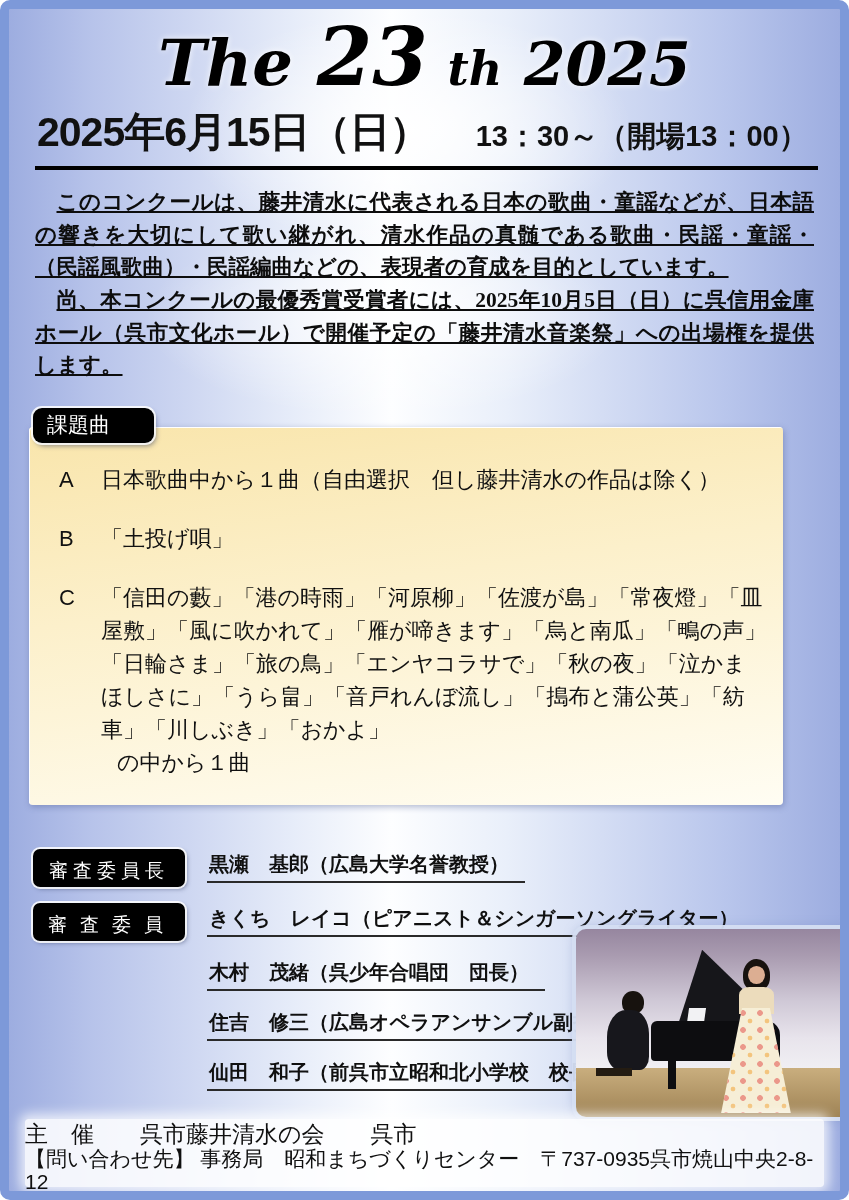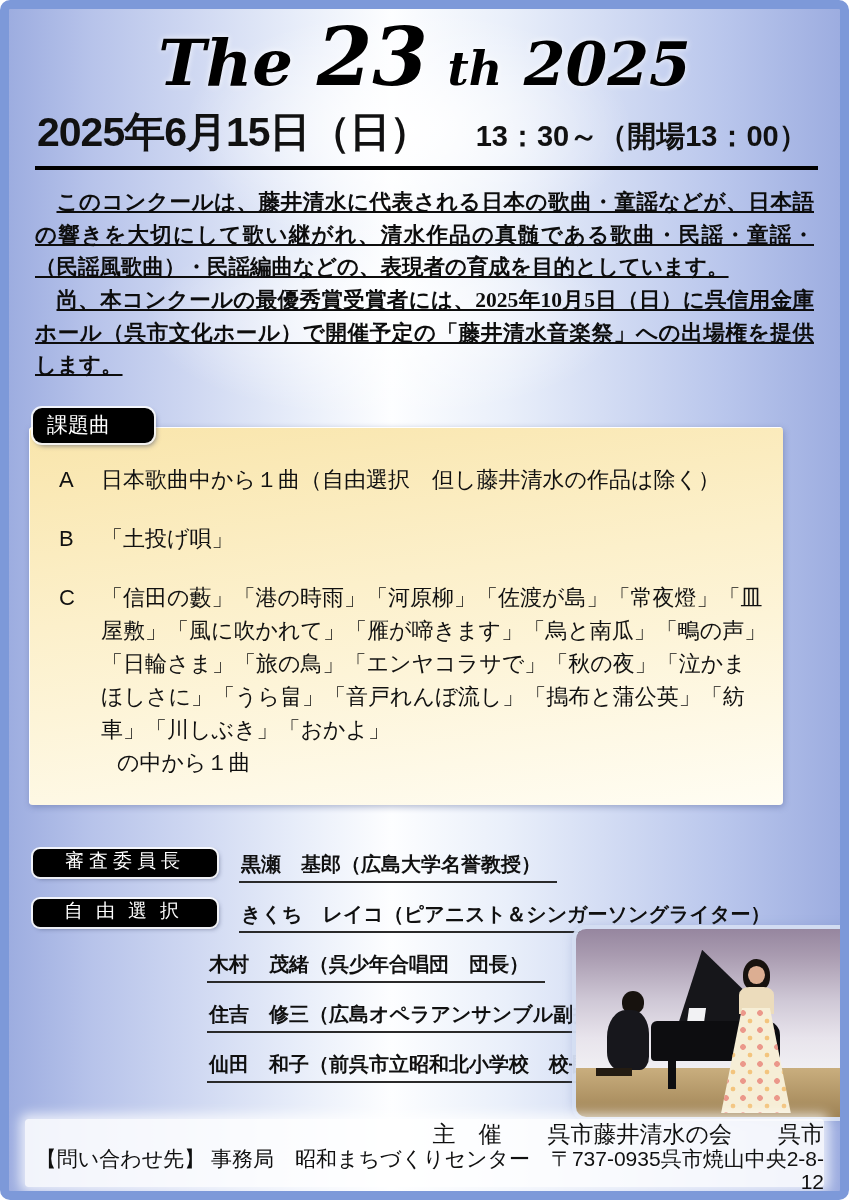--- a/index.html
+++ b/index.html
@@ -64,23 +64,23 @@
   }
   .k-row{display:flex; font-size:22px; line-height:1.5; margin-bottom:26px;}
   .k-row:last-child{margin-bottom:0;}
   .k-key{flex:none; width:58px; padding-left:16px; box-sizing:border-box;}
   .k-text{flex:1;}
   .k-suffix{padding-left:16px;}
   
   .judges{margin:44px 0 0 24px; width:540px;}
   .j-row{display:flex; align-items:flex-start; margin-bottom:16px;}
   .j-badge{
-    flex:none; width:184px; box-sizing:border-box; text-align:center;
+    flex:none; width:152px; box-sizing:border-box; text-align:center;
     background:#000; color:#fff; font-size:19px; line-height:1;
-    padding:2px 0 7px; border-radius:7px;
+    padding:12px 0 7px; border-radius:7px;
     box-shadow:0 0 0 2px rgba(255,255,255,.85), 2px 2px 4px rgba(40,50,90,.5);
     margin-right:22px; white-space:nowrap; overflow:hidden;
   }
   .j-badge.chair{letter-spacing:5px;}
   .j-badge.member{letter-spacing:13px; text-indent:6px;}
   .j-spacer{flex:none; width:152px; margin-right:22px;}
   .j-name{
     font-size:20px; font-weight:600; color:#101010; white-space:nowrap;
     border-bottom:2px solid #2a2a2a; padding:2px 16px 3px 2px;
   }
@@ -111,21 +111,21 @@
       radial-gradient(circle at 5px 5px, rgba(233,137,125,.85) 2.5px, transparent 3.2px),
       radial-gradient(circle at 12px 13px, rgba(242,182,95,.75) 2px, transparent 2.7px);
     background-size:17px 17px;
     clip-path:polygon(30% 0,70% 0,100% 100%,0 100%);
   }
   
   .footer{
     position:absolute; left:16px; right:16px; top:1110px; height:68px;
     background:rgba(255,255,255,.86); border-radius:3px;
     box-shadow:0 0 12px 5px rgba(255,255,255,.75);
-    text-align:right; color:#101010; line-height:1.06;
+    text-align:left; color:#101010; line-height:1.06;
   }
   .f1{font-size:23px; margin-top:3px; font-weight:500;}
   .f2{font-size:21px; margin-top:2px;}
   .f3{font-size:21.5px; margin-top:2px;}
 </style>
 </head>
 <body>
 
 <div class="page">
 
@@ -168,21 +168,21 @@
       </div>
     </div>
   </section>
 
   <section class="judges">
     <div class="j-row">
       <span class="j-badge chair">審査委員長</span>
       <span class="j-name">黒瀬　基郎（広島大学名誉教授）</span>
     </div>
     <div class="j-row">
-      <span class="j-badge member">自由選択</span>
+      <span class="j-badge member">審査委員</span>
       <span class="j-name">きくち　レイコ（ピアニスト＆シンガーソングライター）</span>
     </div>
     <div class="j-row">
       <span class="j-spacer"></span>
       <span class="j-name">木村　茂緒（呉少年合唱団　団長）</span>
     </div>
     <div class="j-row">
       <span class="j-spacer"></span>
       <span class="j-name">住吉　修三（広島オペラアンサンブル副指揮者）</span>
     </div>

